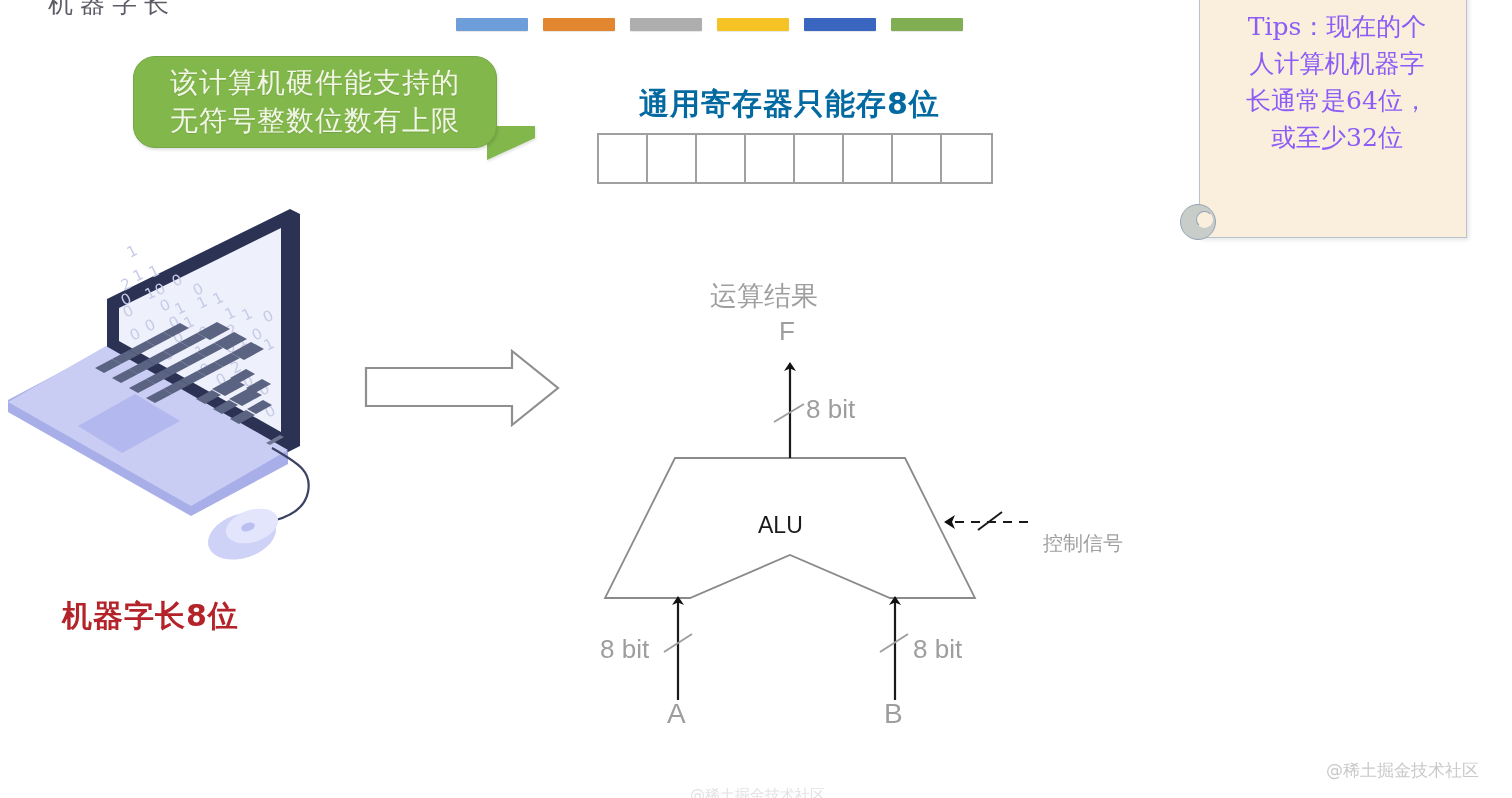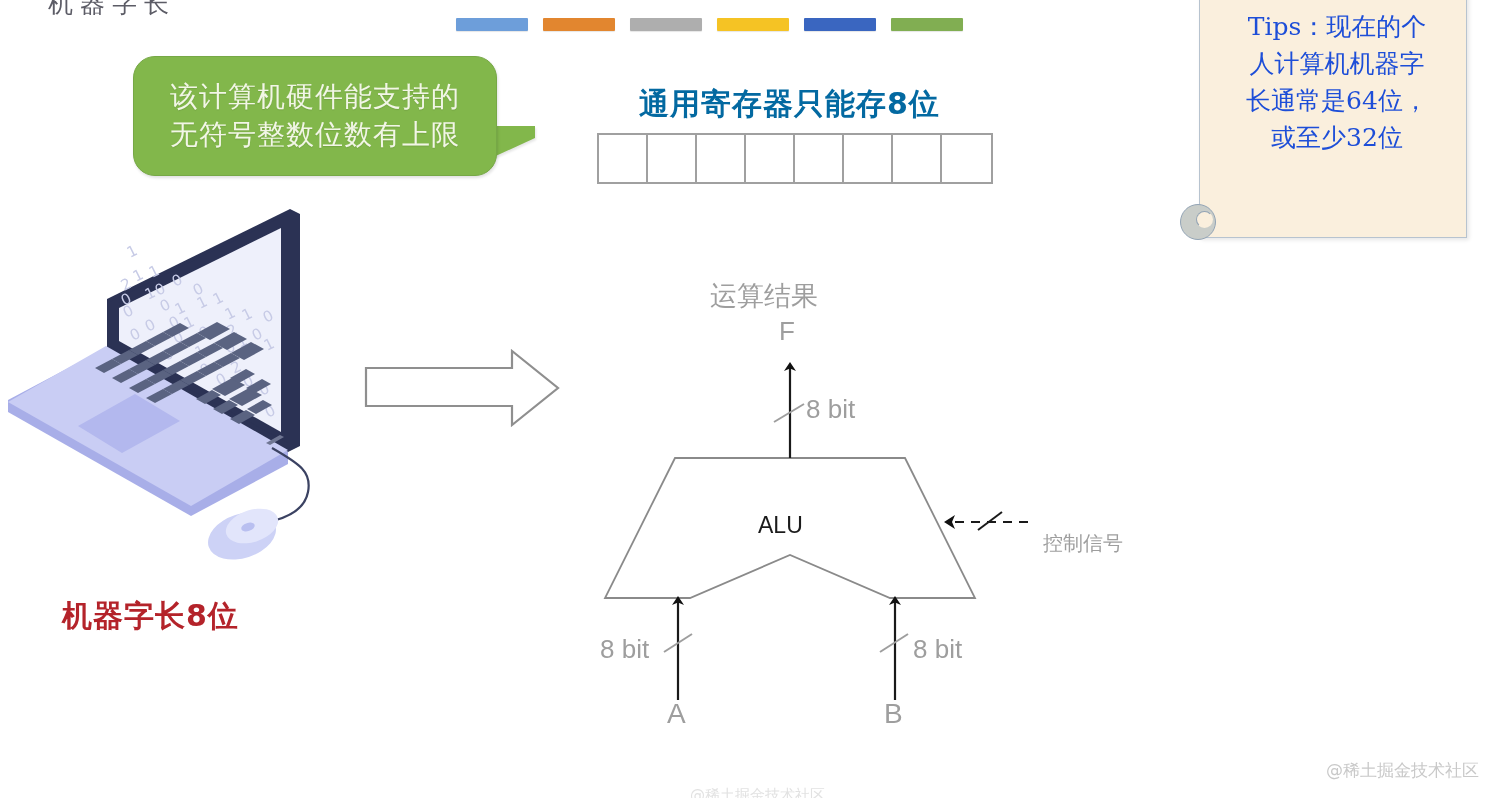--- a/index.html
+++ b/index.html
@@ -42,21 +42,21 @@
     font-family: "DejaVu Sans", sans-serif;
     white-space: nowrap;
   }
 
   
   .bubble {
     position: absolute;
     left: 133px;
     top: 56px;
     width: 364px;
-    height: 120px;
+    height: 92px;
     background: #82b74b;
     border: 1.5px solid #76a846;
     border-radius: 22px;
     box-sizing: border-box;
     display: flex;
     flex-direction: column;
     justify-content: center;
     align-items: center;
     box-shadow: 1px 2px 3px rgba(0,0,0,0.12);
   }
@@ -124,21 +124,21 @@
     box-shadow: 2px 2px 4px rgba(0,0,0,0.10);
   }
   .tips-text {
     position: absolute;
     left: 1212px;
     top: 8px;
     width: 250px;
     text-align: center;
     font-size: 25px;
     line-height: 37px;
-    color: #1d4ed8;
+    color: #8b5cf6;
     font-family: "DejaVu Serif", serif;
   }
   .tips-curl {
     position: absolute;
     left: 1180px;
     top: 204px;
     width: 36px;
     height: 36px;
     border-radius: 50%;
     background: #c9cdc9;

